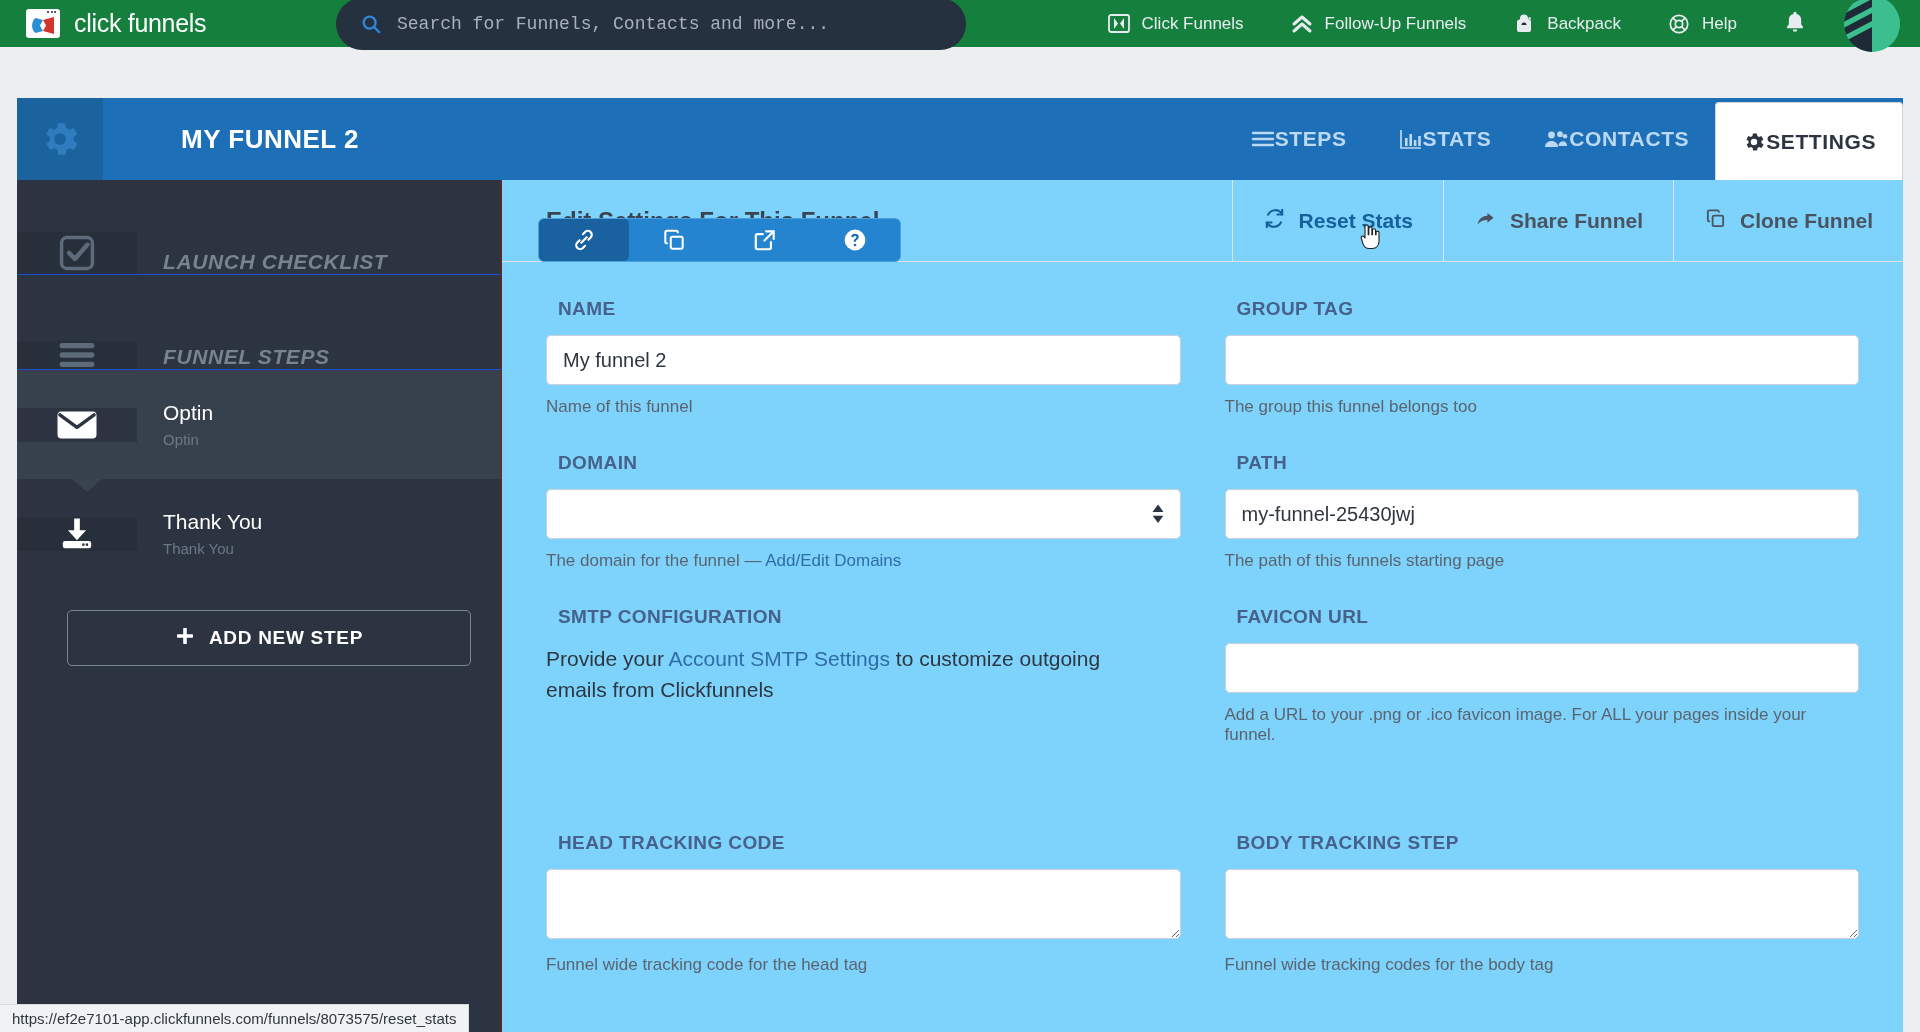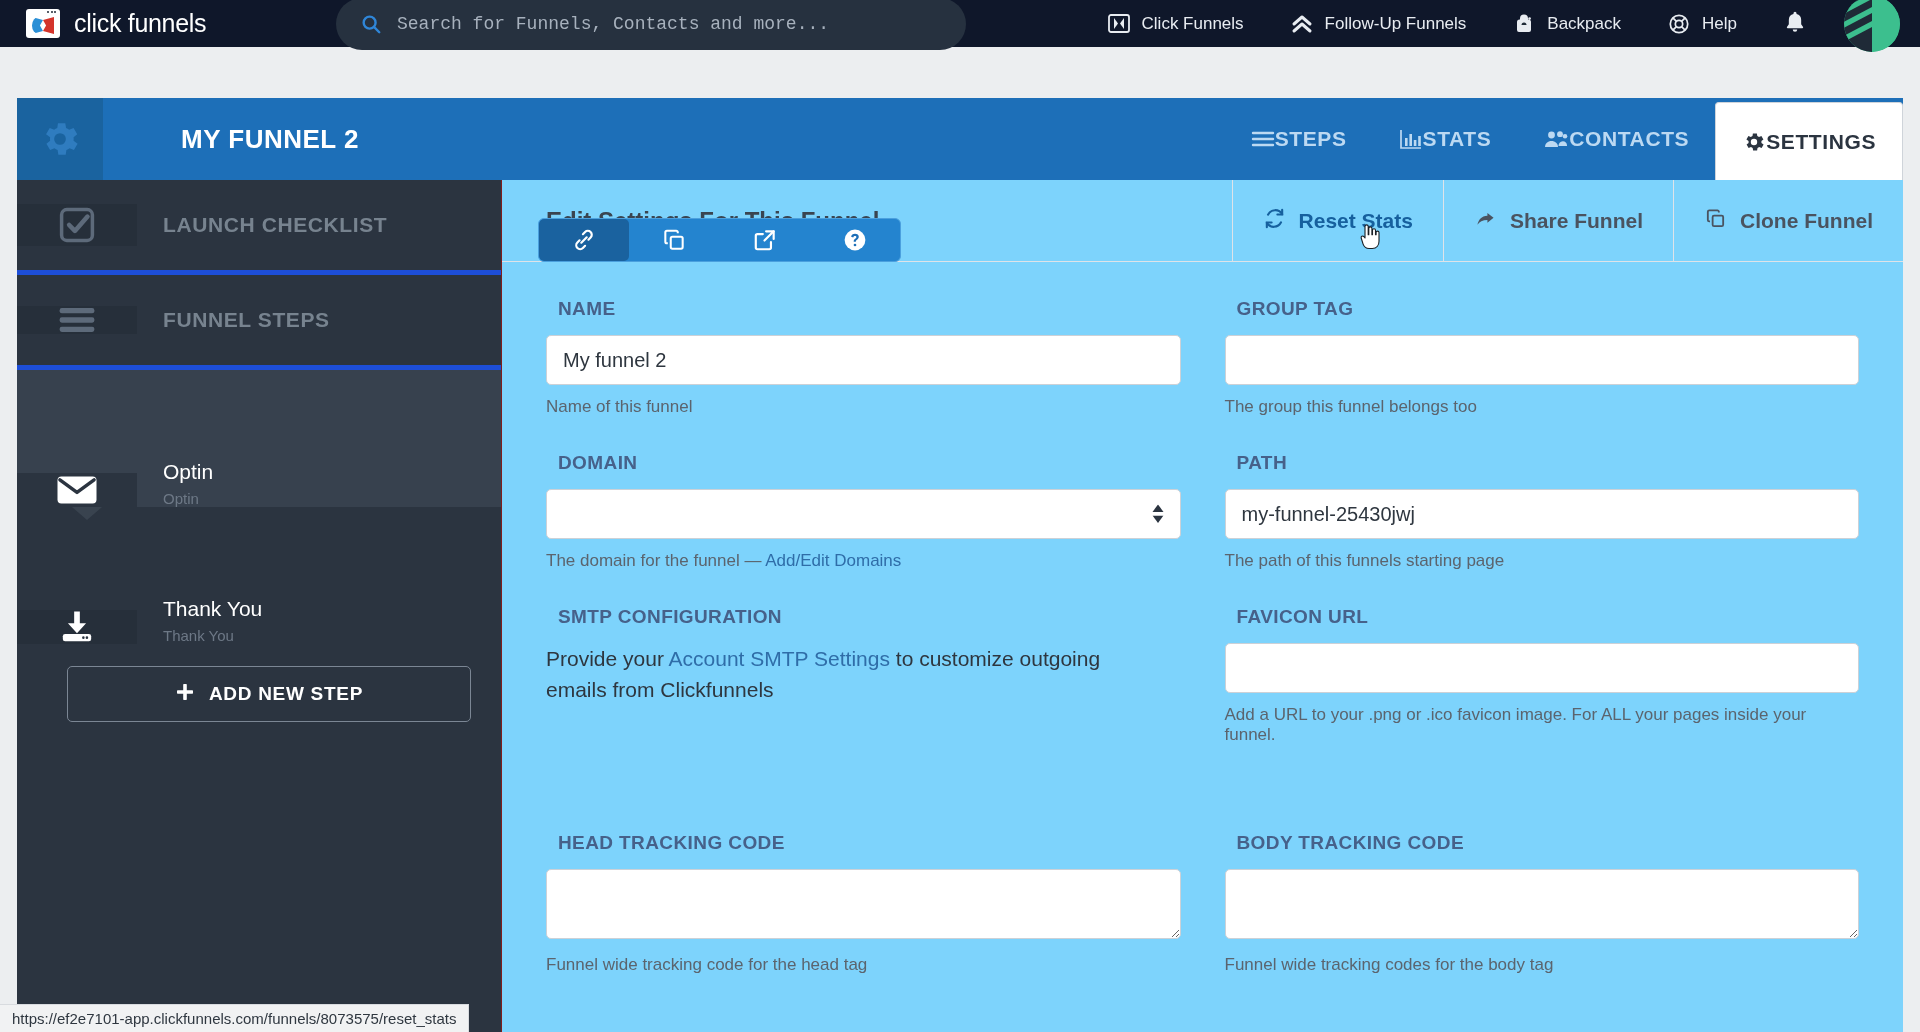--- a/index.html
+++ b/index.html
@@ -7,21 +7,21 @@
     width: 1920px; height: 1032px;
     font-family: "Liberation Sans", sans-serif;
     background: #ffffff;
     overflow: hidden;
   }
   .viewport { position: relative; width: 1920px; height: 1032px; background:#eceef0; }
 
   
   .topnav {
     position:absolute; left:0; top:0; width:1920px; height:47px;
-    background:#0f172a; display:flex; align-items:center;
+    background:#15803d; display:flex; align-items:center;
   }
   .brand { display:flex; align-items:center; gap:14px; margin-left:26px; width:268px; }
   .brand-logo {
     width:34px; height:29px; background:#ffffff; border-radius:3px;
     position:relative; display:flex; align-items:center; justify-content:center;
     flex:none;
   }
   .brand-logo .dots { position:absolute; top:2px; right:4px; display:flex; gap:1.5px; }
   .brand-logo .dots i { width:2px; height:2px; background:#1f2a37; border-radius:50%; display:block; }
   .brand-logo .mark { display:flex; margin-top:4px; }
@@ -101,30 +101,31 @@
   .fh-tab .fh-ico { display:flex; align-items:center; }
   .fh-tab.selected {
     background:#ffffff; color:#2b3440; border:1px solid #cfd4da; border-bottom:none;
     margin-top:4px; border-radius:4px 4px 0 0;
   }
 
   
   .body-row { display:flex; height:852px; }
   .sidebar { width:484px; background:#2b3440; flex:none; position:relative; }
   .sb-row {
-    display:flex; align-items:center; height:95px; border-bottom:5px solid #1d4ed8;
+    display:flex; align-items:flex-end; height:95px; border-bottom:1px solid #1d4ed8;
     cursor:pointer;
+    font-style:italic;
   }
   .sb-icon {
     width:120px; background:#262f3a; display:flex; align-items:center; justify-content:center;
     flex:none; color:#5d6a7a;
   }
   .sb-label { display:flex; align-items:center; padding-left:26px;
     color:#77838f; font-size:21px; font-weight:700; letter-spacing:0.6px; }
-  .sb-step { display:flex; align-items:flex-end; height:137px; cursor:pointer; position:relative; }
+  .sb-step { display:flex; align-items:center; height:109px; cursor:pointer; position:relative; }
   .sb-step .sb-icon { color:#ffffff; }
   .sb-step.active { background:#37414e; }
   .sb-step.active .sb-icon { background:#2b3440; }
   .sb-step-text { display:flex; flex-direction:column; justify-content:center; padding-left:26px; }
   .sb-step-title { color:#ffffff; font-size:21px; }
   .sb-step-sub { color:#6d7886; font-size:15px; margin-top:6px; }
   .sb-caret {
     position:absolute; left:55px; top:0; width:0; height:0;
     border-left:15px solid transparent; border-right:15px solid transparent;
     border-top:13px solid #39434f;
@@ -527,21 +528,21 @@
               <div class="fhelp">Add a URL to your .png or .ico favicon image. For ALL your pages inside your funnel.</div>
             </div>
 
             <div class="field">
               <label class="flabel">HEAD TRACKING CODE</label>
               <textarea class="ftext" style=""></textarea>
               <div class="fhelp">Funnel wide tracking code for the head tag</div>
             </div>
 
             <div class="field">
-              <label class="flabel">BODY TRACKING CODE</label>
+              <label class="flabel">BODY TRACKING STEP</label>
               <textarea class="ftext" style=""></textarea>
               <div class="fhelp">Funnel wide tracking codes for the body tag</div>
             </div>
 
           </div>
         </div>
       </div>
     </div>
   </div>
 

